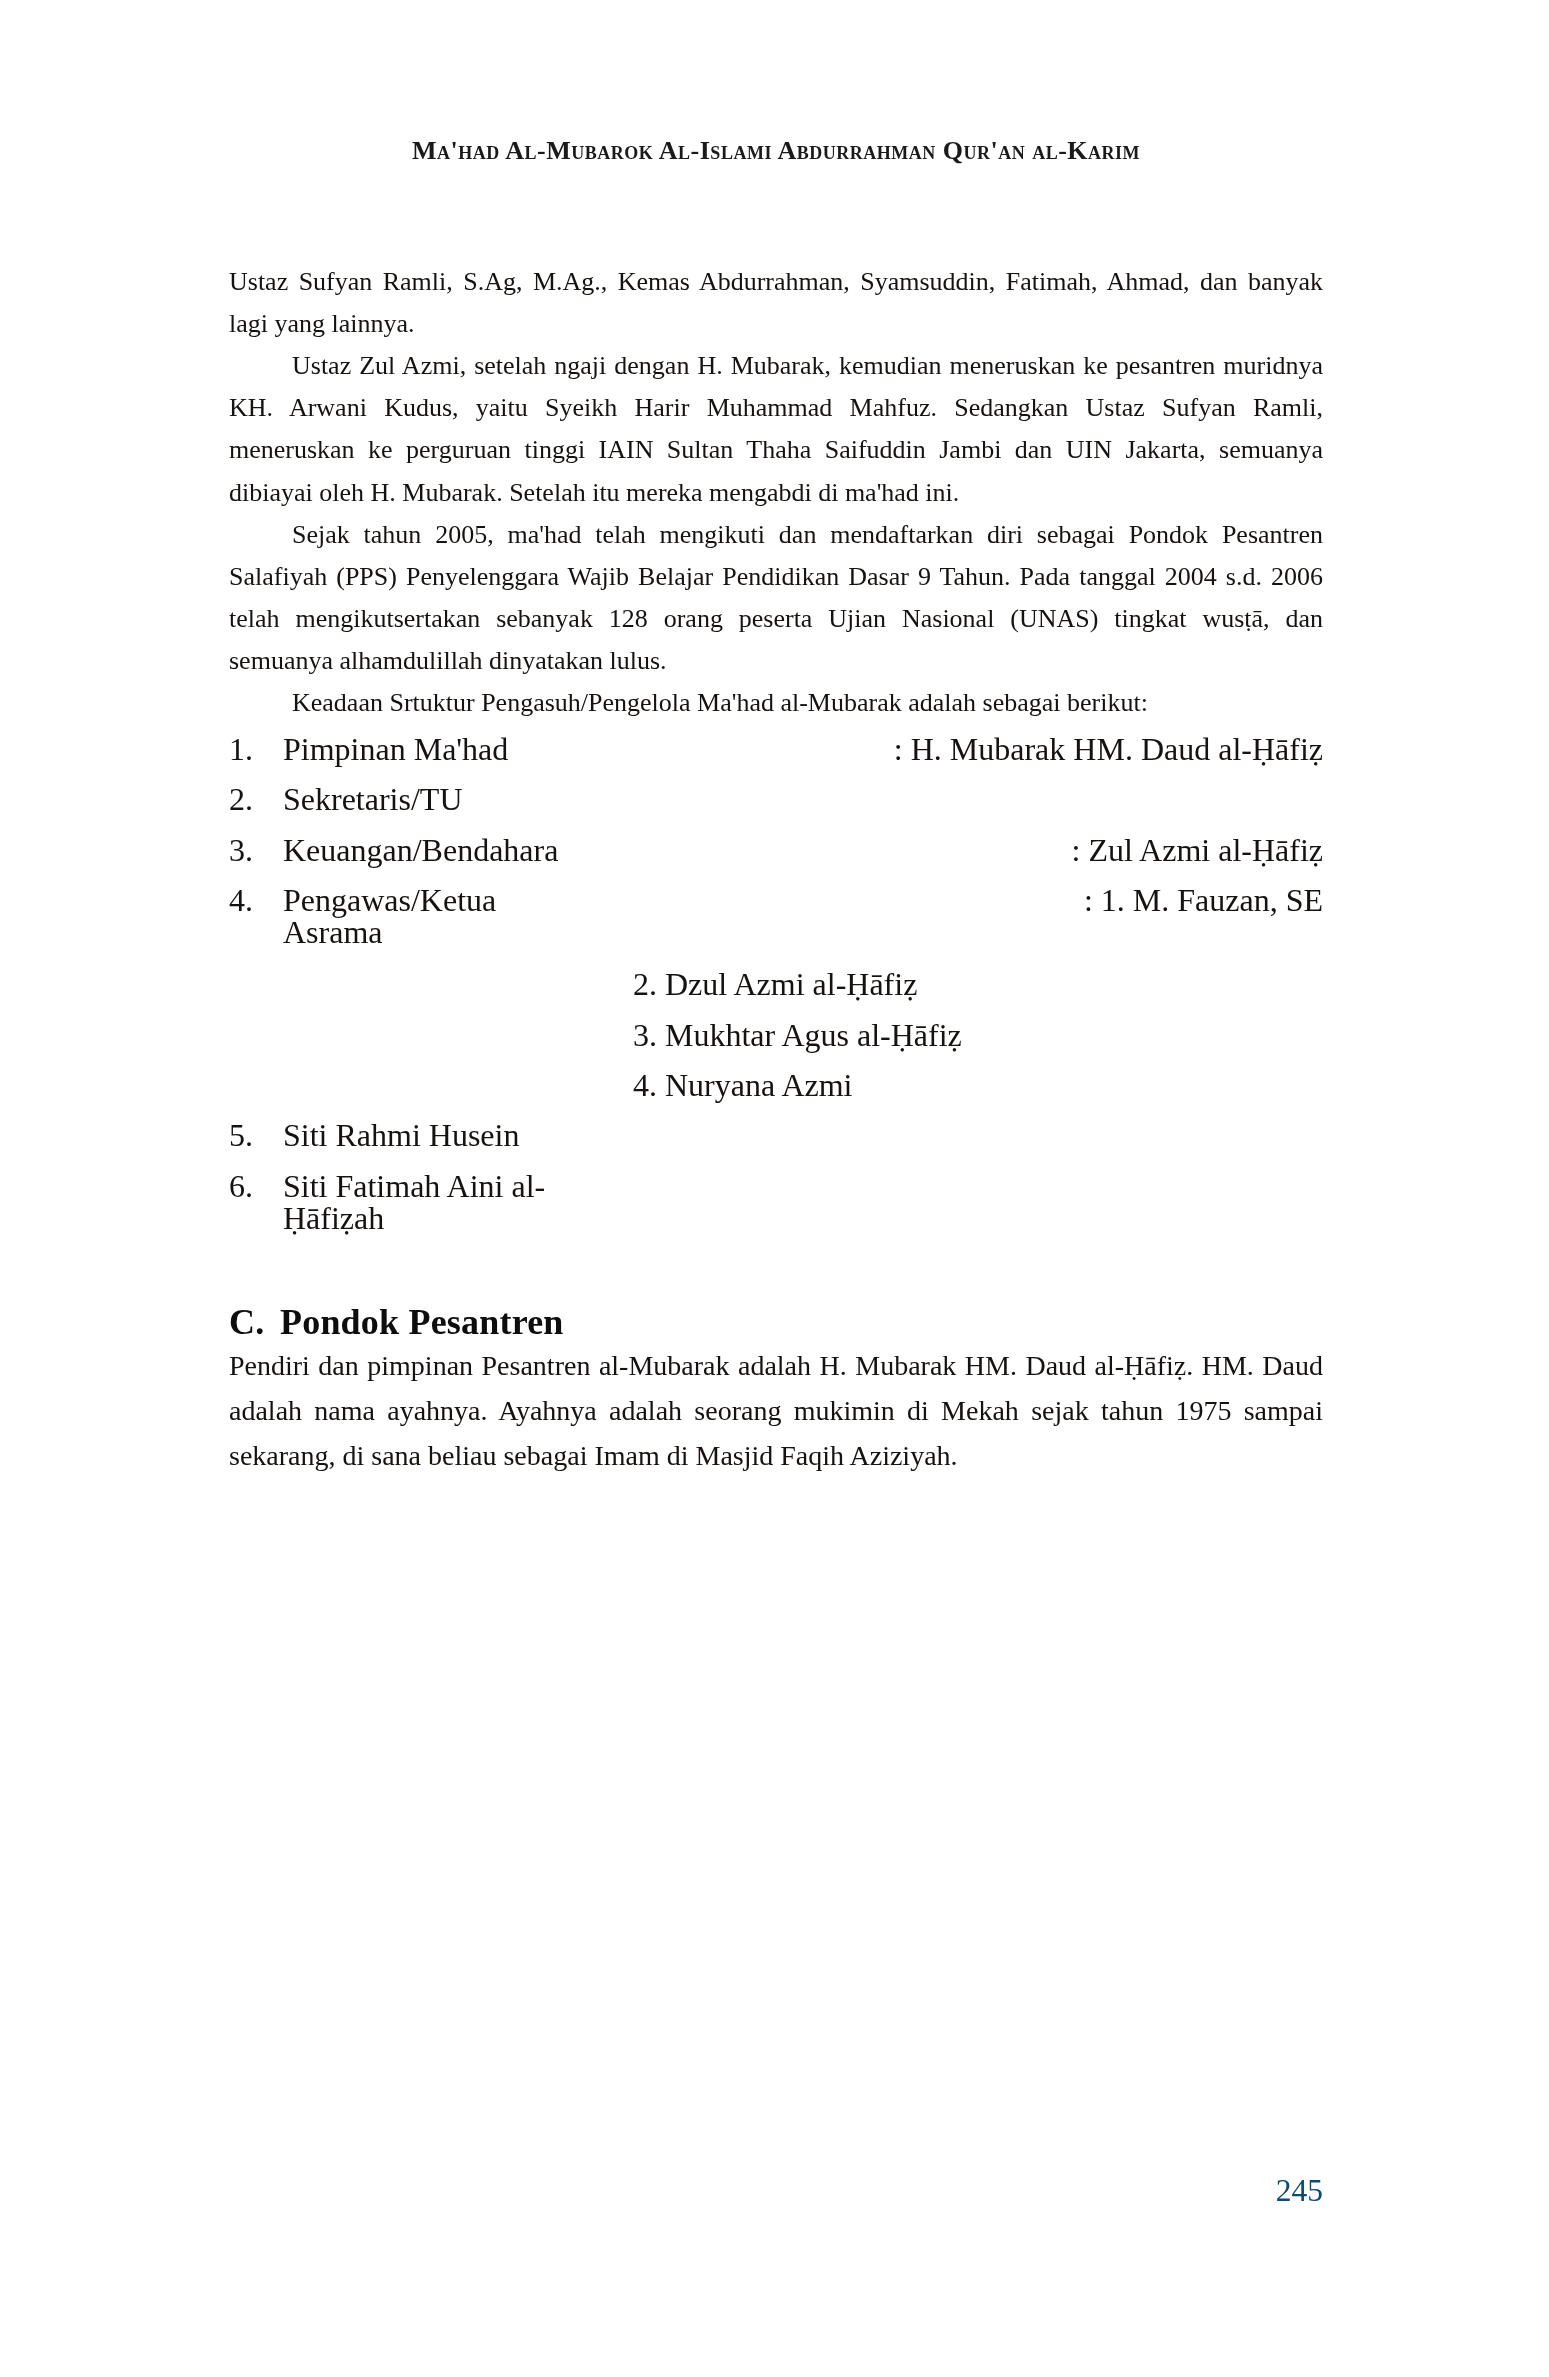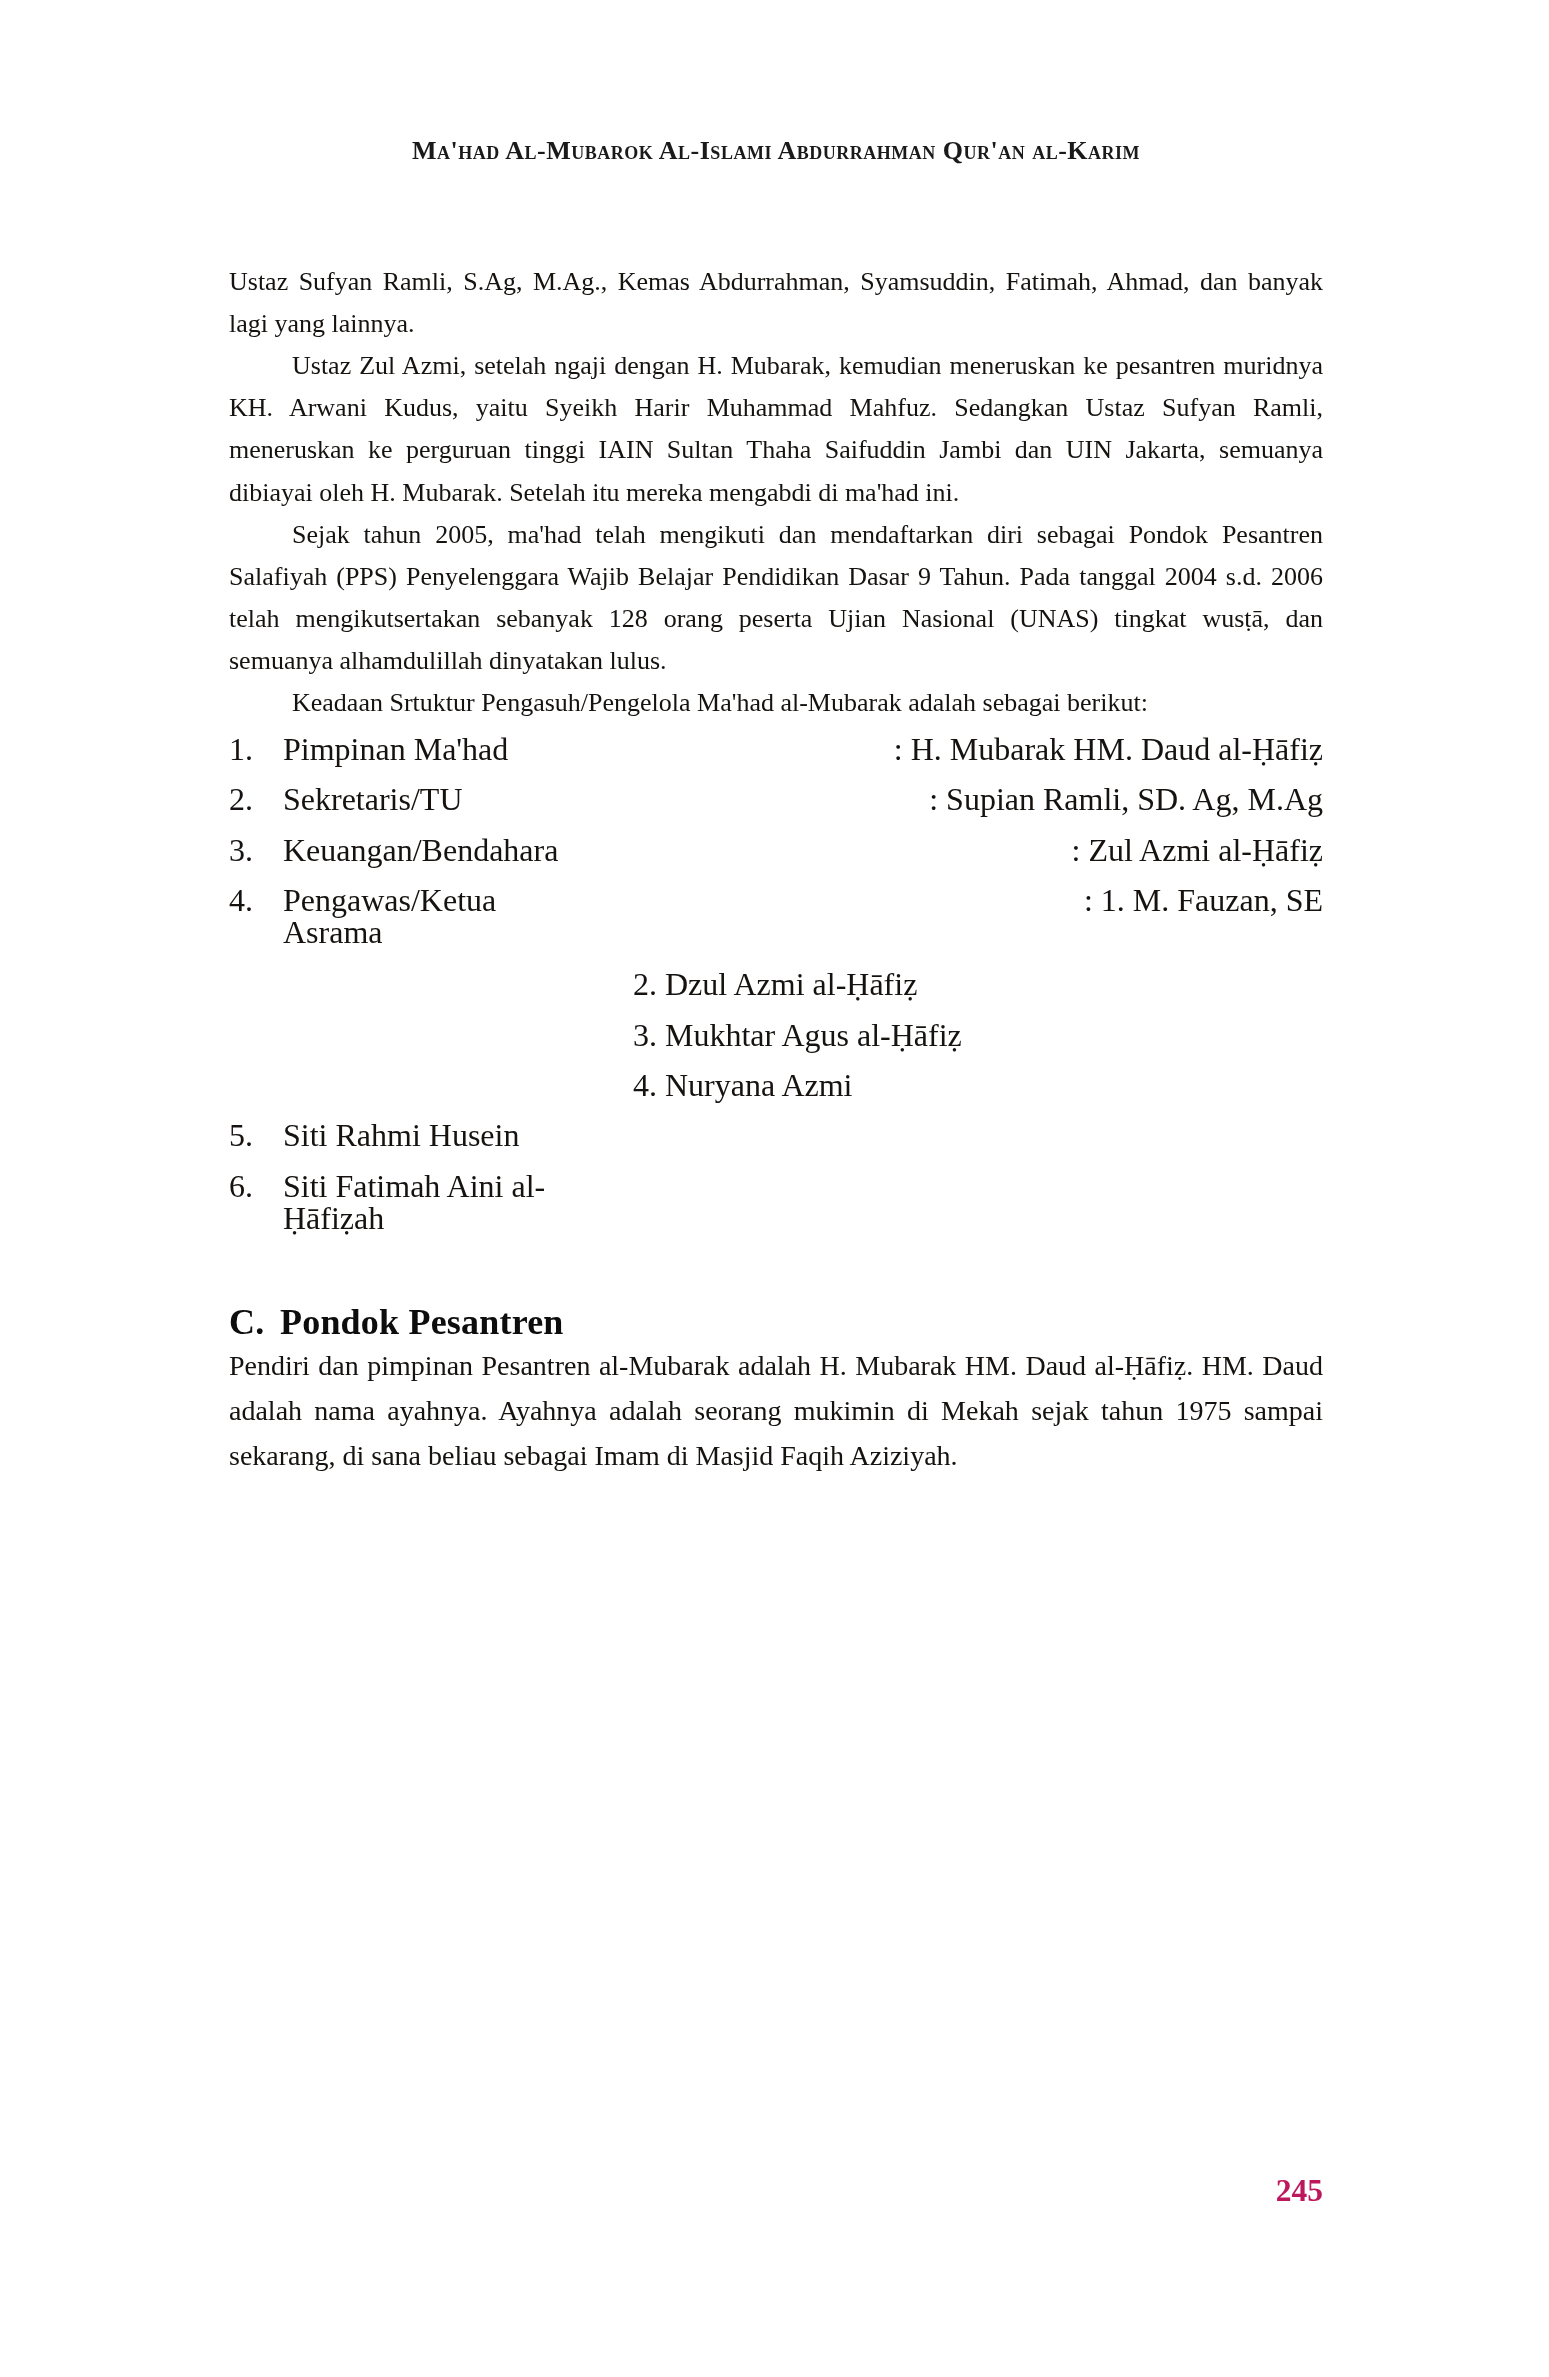--- a/index.html
+++ b/index.html
@@ -110,22 +110,22 @@
     font-size: 28px;
     line-height: 1.62;
     text-align: justify;
     color: #15120f;
   }
   .folio {
     position: absolute;
     right: 226px;
     top: 2173px;
     font-size: 31.5px;
-    font-weight: bold;
-    color: #be185d;
+    font-weight: normal;
+    color: #0c4a6e;
   }
 </style>
 </head>
 <body>
 
 <div class="page">
 
   <div class="content">
 
     <div class="running-head">Ma'had Al-Mubarok Al-Islami Abdurrahman Qur'an al-Karim</div>
@@ -141,21 +141,20 @@
 
       <div class="list-row">
         <span class="list-num">1.</span>
         <span class="list-label">Pimpinan Ma'had</span>
         <span class="list-value">: H. Mubarak HM. Daud al-Ḥāfiẓ</span>
       </div>
 
       <div class="list-row">
         <span class="list-num">2.</span>
         <span class="list-label">Sekretaris/TU</span>
-        <span class="list-value">: Supian Ramli, SD. Ag, M.Ag</span>
       </div>
 
       <div class="list-row">
         <span class="list-num">3.</span>
         <span class="list-label">Keuangan/Bendahara</span>
         <span class="list-value">: Zul Azmi al-Ḥāfiẓ</span>
       </div>
 
       <div class="list-row tall">
         <span class="list-num">4.</span>

